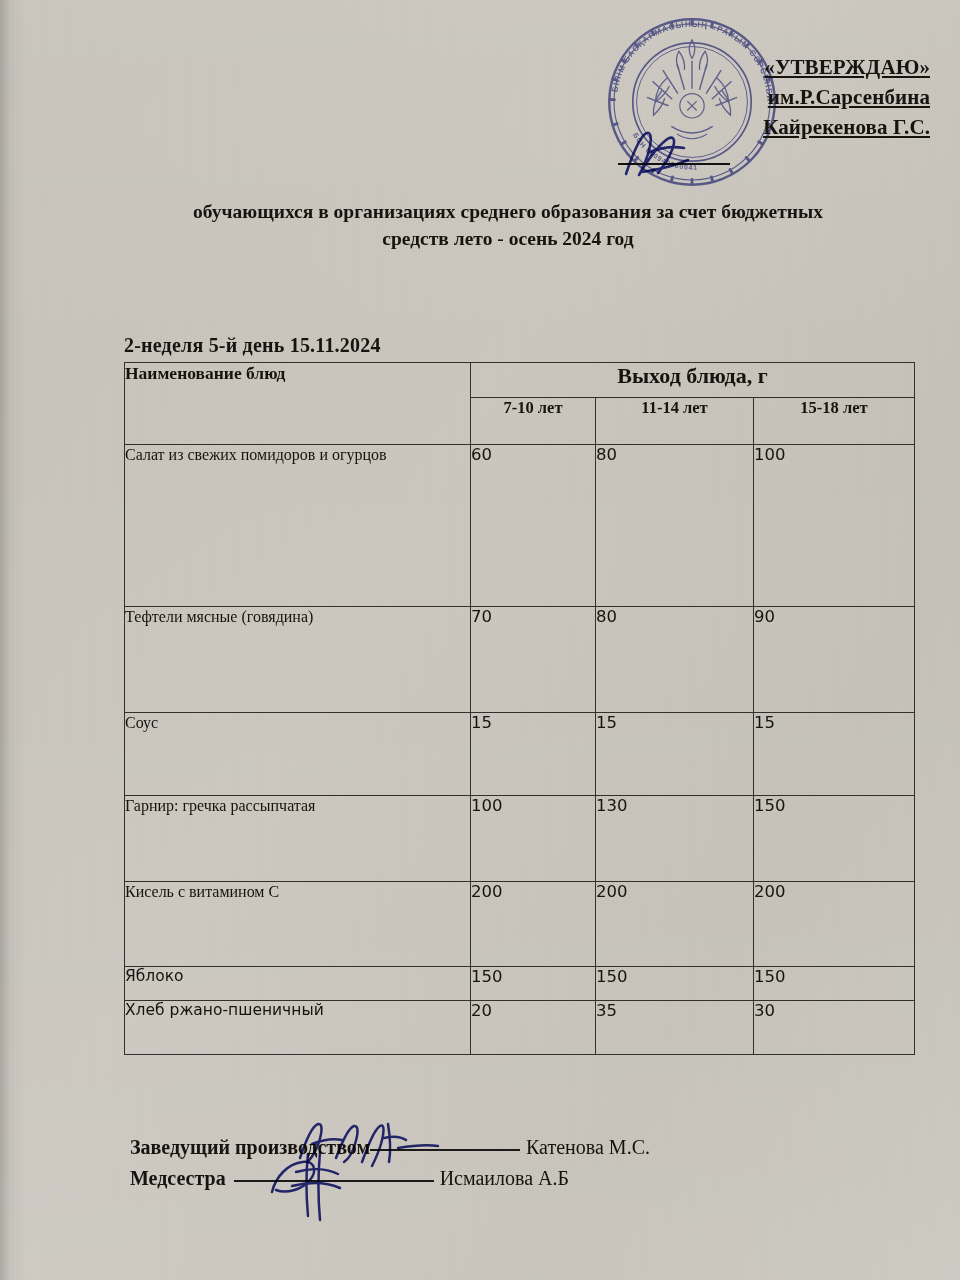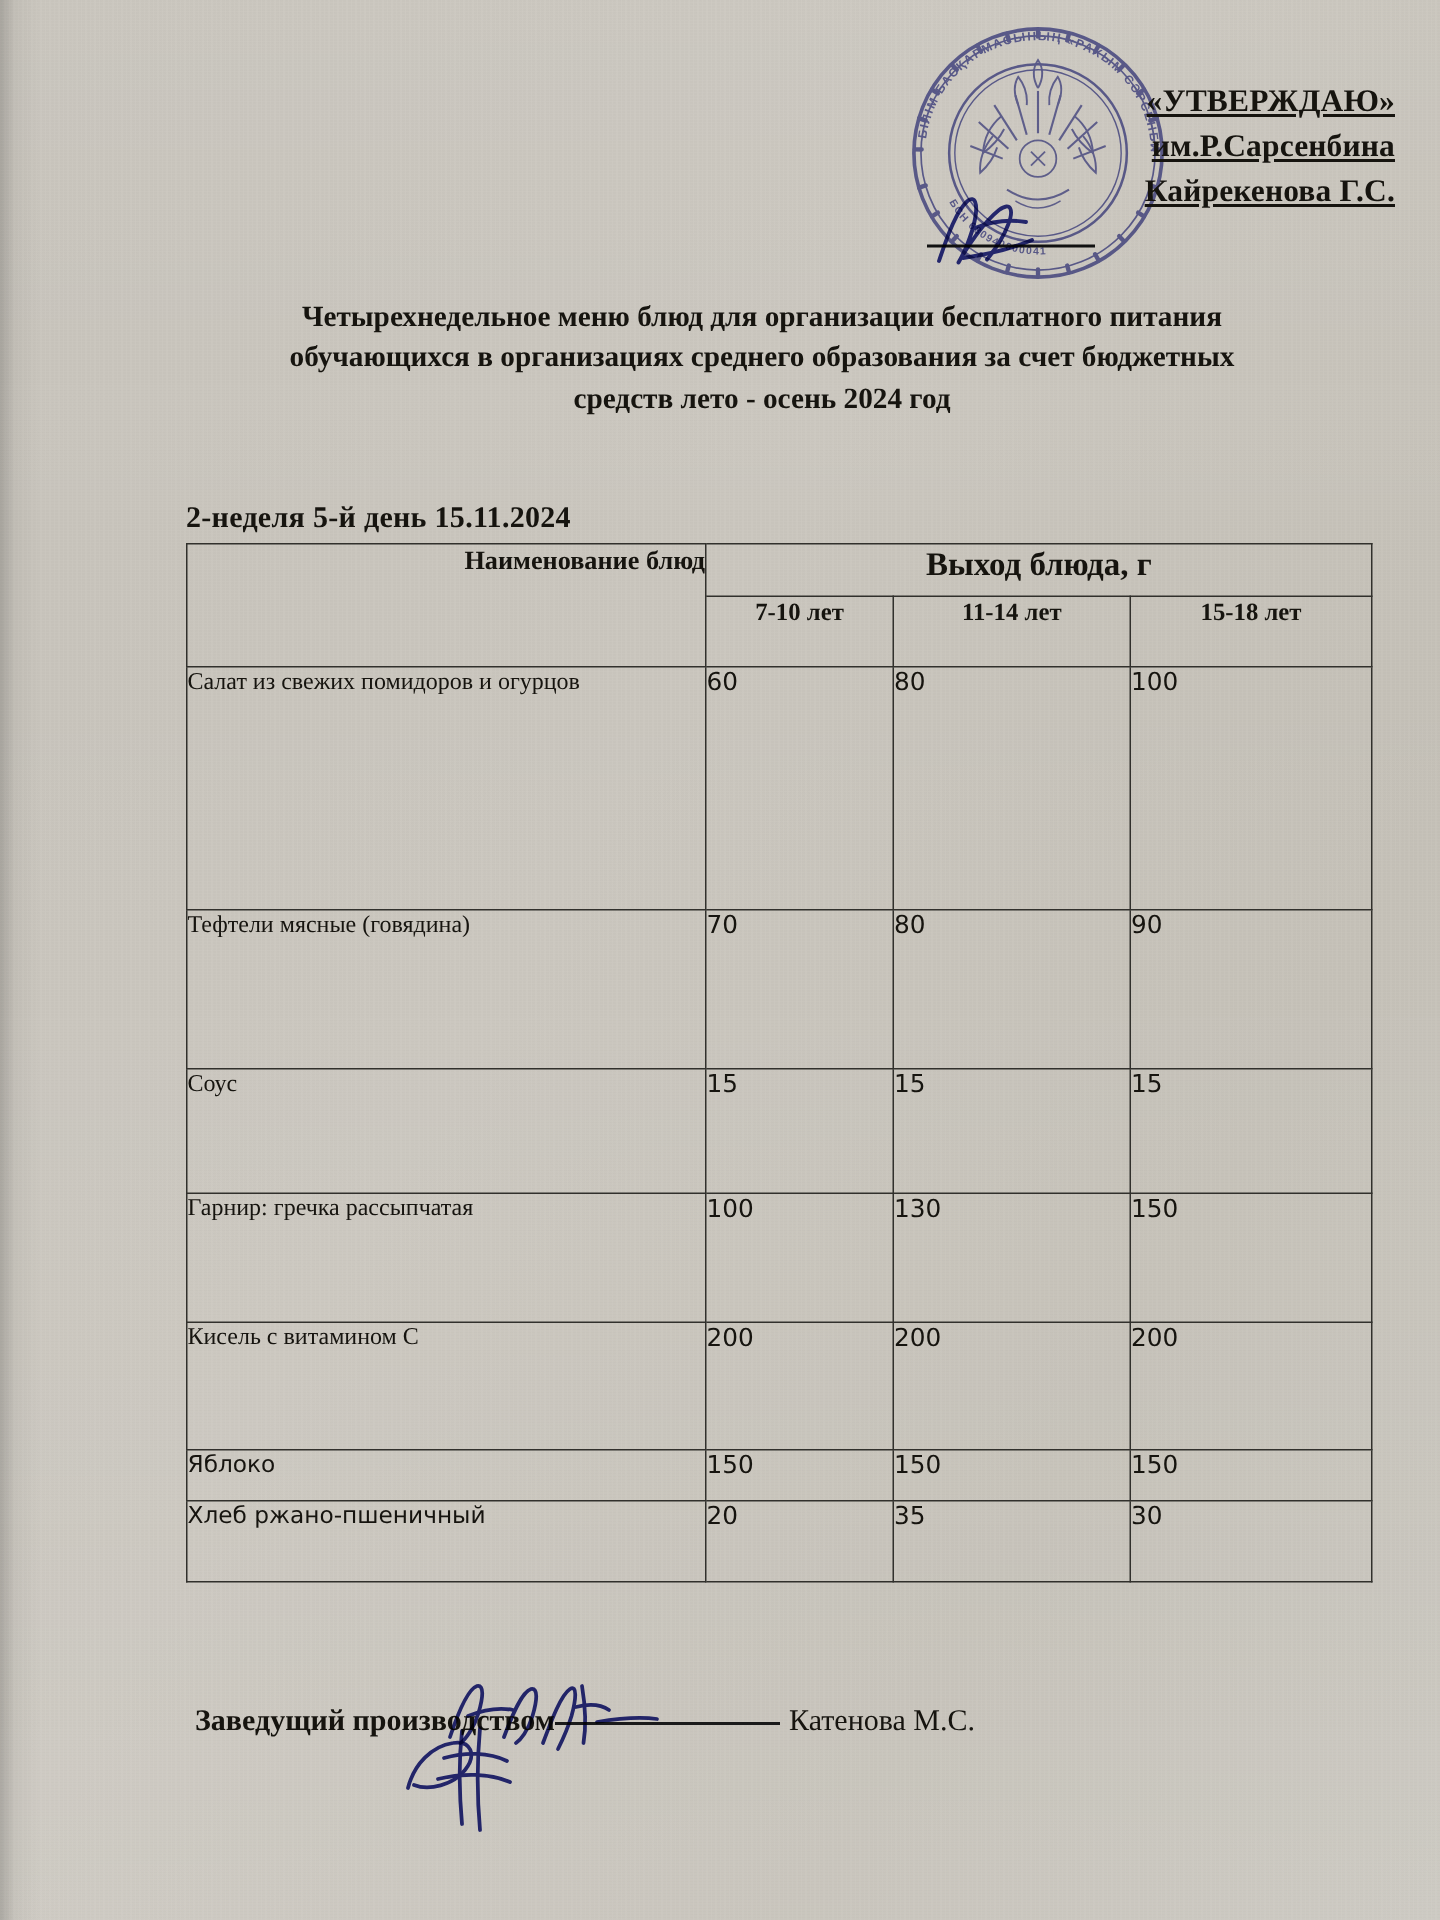--- a/index.html
+++ b/index.html
@@ -123,21 +123,21 @@
     width: 790px;
     border-collapse: collapse;
     table-layout: fixed;
   }
   #menu-table td, #menu-table th {
     border: 1.6px solid #31302c;
     padding: 0;
     vertical-align: top;
   }
   .th-name {
-    text-align: right;
+    text-align: left;
     vertical-align: middle;
     font-weight: bold;
     font-size: 17.5px;
   }
   .th-out {
     text-align: center;
     vertical-align: middle;
     font-weight: bold;
     font-size: 22px;
     height: 34px;
@@ -311,21 +311,20 @@
   </svg>
 
   <div id="approval">
     <span class="ln">«УТВЕРЖДАЮ»</span>
     <span class="ln">им.Р.Сарсенбина</span>
     <span class="ln">Кайрекенова Г.С.</span>
   </div>
   <div id="dir-sign-rule"></div>
 
   <div id="doc-title">
-    <span class="ln">Четырехнедельное меню блюд для организации бесплатного питания</span>
     <span class="ln">обучающихся в организациях среднего образования за счет бюджетных</span>
     <span class="ln">средств лето - осень 2024 год</span>
   </div>
 
   <div id="week-day">2-неделя 5-й день 15.11.2024</div>
 
   <table id="menu-table">
     <colgroup>
       <col style="width:346px">
         <col style="width:125px">
@@ -386,20 +385,23 @@
         <td class="val bot">35</td>
         <td class="val bot">30</td>
       </tr>
     </tbody>
   </table>
 
   <div id="signblock">
     <div class="sigrow">
       <span class="role">Заведущий производством</span><span class="rule" style="width:150px"></span><span class="person">Катенова  М.С.</span>
     </div>
+    <div class="sigrow">
+      <span class="role">Медсестра</span><span class="rule" style="width:200px;margin-left:8px"></span><span class="person">Исмаилова А.Б</span>
+    </div>
   </div>
 
   <svg id="sig-chef-ink" viewBox="0 0 160 52">
     <g fill="none" stroke="#2b2f8c" stroke-width="2.5" stroke-linecap="round" stroke-linejoin="round">
       <path d="M 8,40 C 14,22 20,8 26,6 C 31,5 30,14 27,24 C 24,34 18,42 15,44"></path>
       <path d="M 20,26 C 30,22 40,20 50,22"></path>
       <path d="M 44,40 C 50,24 56,10 62,8 C 67,7 66,16 63,26 C 60,36 55,42 52,44"></path>
       <path d="M 70,44 C 76,28 82,12 88,8 C 93,5 92,15 89,26 C 86,36 82,44 80,48"></path>
       <path d="M 96,6 C 98,18 99,32 97,44"></path>
       <path d="M 92,20 C 100,18 108,18 114,22"></path>

